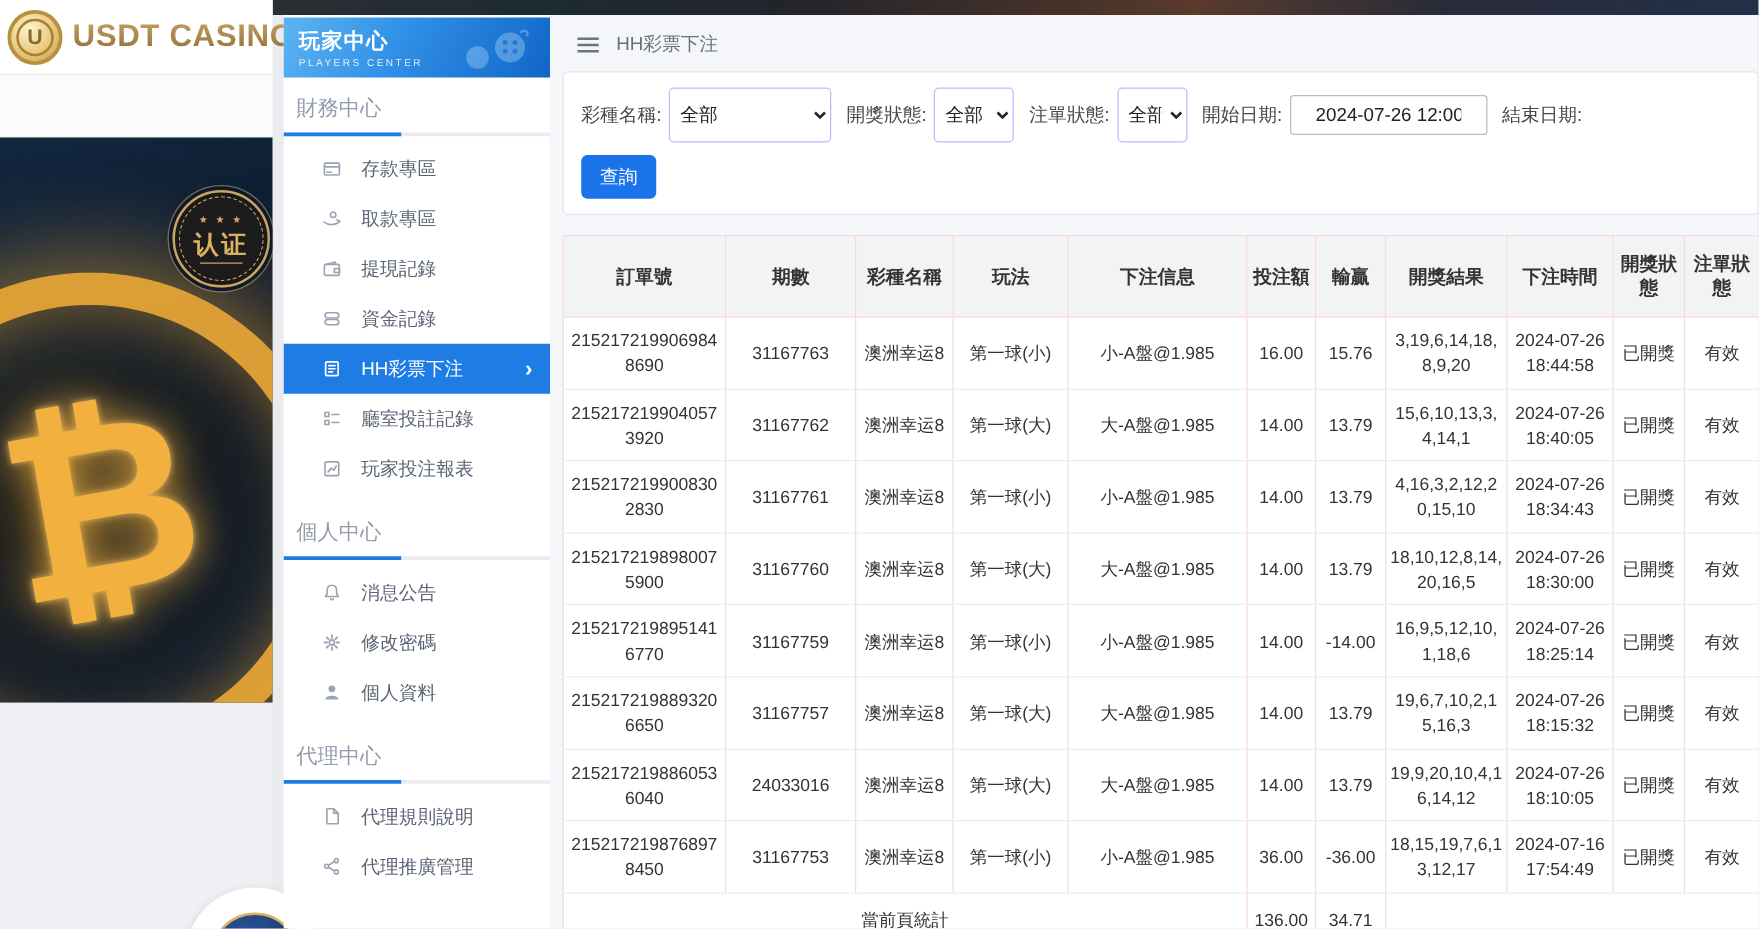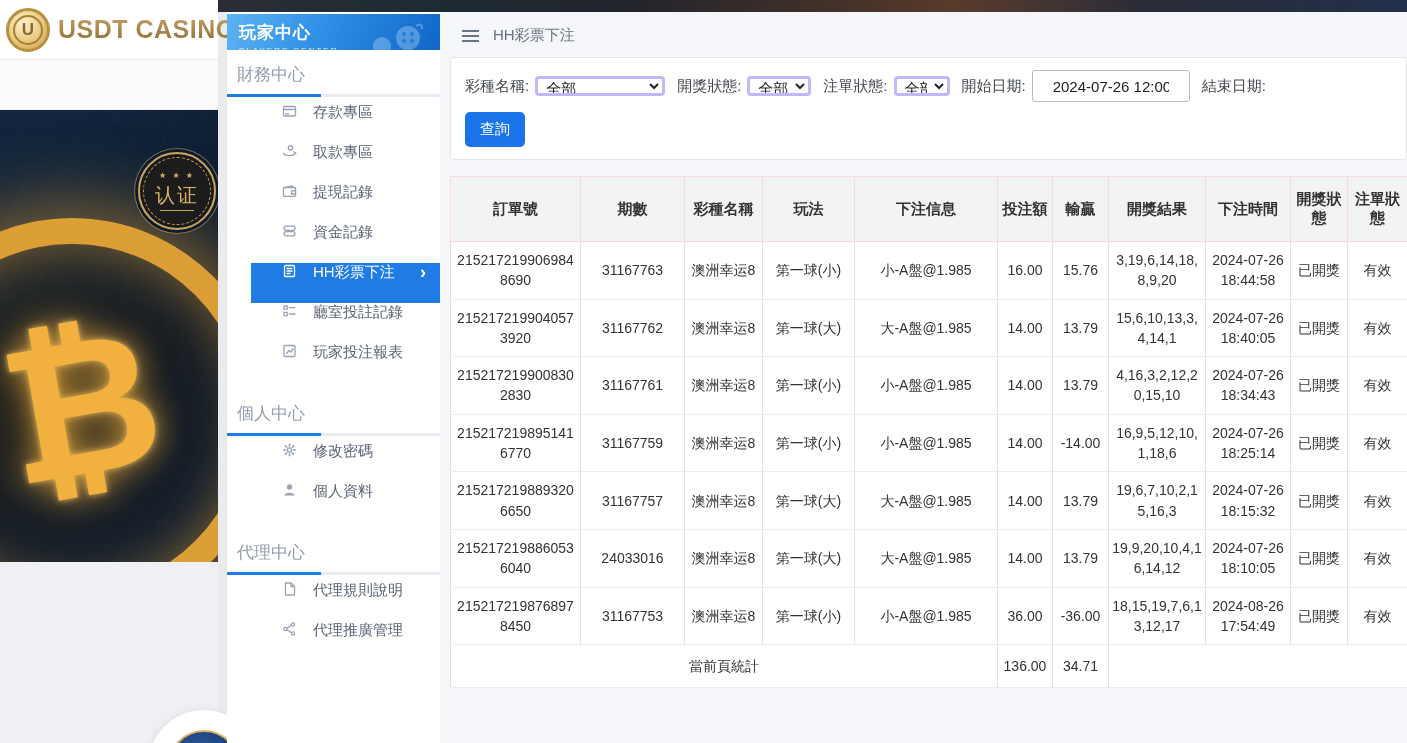--- a/index.html
+++ b/index.html
@@ -31,61 +31,61 @@
           box-shadow:0 0 70px 14px rgba(238,170,55,.5), inset 0 0 55px rgba(238,170,55,.55);
           background:radial-gradient(circle at 45% 45%, rgba(80,58,14,.55), rgba(10,20,38,.15) 70%); }
   .btc-glyph { position:absolute; left:4px; top:188px; font-size:190px; font-weight:bold; color:#f2b03e;
           transform:rotate(-10deg); text-shadow:0 0 32px rgba(242,176,62,.9),0 0 6px rgba(255,220,140,.8); }
   .verify-badge { position:absolute; right:2px; top:42px; width:78px; height:78px; border-radius:50%;
           background:radial-gradient(circle,#1c1c1c 60%,#0f0f0f); border:2px solid #caa55e;
           box-shadow:0 0 0 3px #0d1a2d, 0 0 0 4px rgba(202,165,94,.55);
           display:flex; flex-direction:column; align-items:center; justify-content:center; color:#d9b264; }
   .verify-badge .ring { position:absolute; inset:3px; border:1px dashed #caa55e; border-radius:50%; }
   .verify-stars { font-size:8px; letter-spacing:2px; line-height:1; }
-  .verify-text { font-size:20px; font-weight:normal; letter-spacing:2px; margin:2px 0 1px; }
+  .verify-text { font-size:20px; font-weight:bold; letter-spacing:2px; margin:2px 0 1px; }
   .verify-line { width:34px; border-top:1px solid #caa55e; }
   .promo-bottom { height:181px; background:#eef0f4; }
   .news-pill { position:absolute; left:140px; top:588px; width:130px; height:42px; border-radius:21px; background:#fff;
           box-shadow:0 2px 8px rgba(30,40,70,.10); display:flex; align-items:center; gap:8px; padding:0 12px; z-index:1; }
   .news-pill .lbl { font-size:15px; font-weight:bold; color:#333a4d; white-space:nowrap; }
   .float-circle { position:absolute; left:148px; top:710px; width:112px; height:112px; border-radius:50%; background:#fff;
           box-shadow:0 2px 8px rgba(30,40,70,.15); display:flex; align-items:center; justify-content:center; z-index:1; }
   .float-circle .inner { width:72px; height:72px; border-radius:50%; background:radial-gradient(circle at 40% 35%,#2c57a0,#16325e); border:2px solid #d9b264; }
 
   
   .sidebar { position:absolute; left:227px; top:12px; bottom:0; width:213px; background:#fff; z-index:3; }
-  .side-header { position:relative; height:36px; margin-top:2px; padding:7px 12px 0;
+  .side-header { position:relative; height:48px; margin-top:2px; padding:7px 12px 0;
           background:linear-gradient(115deg,#5cb4f1 0%,#2f8ee6 45%,#1166c8 100%); color:#fff; overflow:hidden; }
   .side-header .t { font-size:17px; font-weight:bold; letter-spacing:1px; }
   .side-header .s { font-size:8px; letter-spacing:2px; color:rgba(255,255,255,.85); margin-top:2px; }
   .side-header svg { position:absolute; right:8px; top:6px; opacity:.35; }
   .side-section { }
   .section-title { font-size:17px; color:#939dae; padding:13px 0 8px 10px; font-weight:normal; }
   .section-rule { position:relative; height:3px; background:#e9ebef; }
   .section-rule .acc { position:absolute; left:0; top:0; height:3px; width:44%; background:var(--accent); }
   .menu-list { padding:6px 0; }
-  .menu-item { display:flex; height:40px; padding:0 14px 0 30px; cursor:pointer; color:#5c6575; font-size:15px;margin-left:24px; }
+  .menu-item { display:flex; align-items:center; height:40px; padding:0 14px 0 30px; cursor:pointer; color:#5c6575; font-size:15px; }
   .menu-item .mi-icon { width:18px; height:16px; margin-right:14px; display:inline-flex; }
   .menu-item svg { stroke:#9aa3b2; fill:none; stroke-width:1.3; stroke-linecap:round; stroke-linejoin:round; }
   .menu-item svg [data-fill] { fill:#9aa3b2; stroke:none; }
   .menu-item.active { background:var(--accent); color:#fff; }
   .menu-item.active svg { stroke:#fff; }
   .mi-chevron { margin-left:auto; font-size:18px; font-weight:bold; color:#fff; line-height:1; }
 
   
   .main { position:absolute; left:440px; right:0; top:12px; bottom:0; background:#f5f6fa; overflow:hidden; }
   .main-header { display:flex; align-items:center; gap:12px; padding:14px 0 0 20px; color:#68727d; }
   .hamburger { display:inline-flex; flex-direction:column; gap:3px; cursor:pointer; padding:2px; }
   .hamburger span { display:block; width:17px; height:2px; background:#6b7280; }
   .main-title { font-size:15px; }
 
   .filter-card { margin:12px 0 0 10px; background:#fff; border:1px solid #e2e5ea; border-radius:4px; padding:12px 12px 12px 14px; }
   .filter-row { display:flex; align-items:center; flex-wrap:nowrap; gap:6px; font-size:15px; color:#44494f; }
   .filter-row label { white-space:nowrap; }
-  .sel { height:20px; border:3px solid #c4b5fd; border-radius:4px; background:#fff; font-size:15px; color:#222; padding:0 4px;
+  .sel { height:44px; border:1px solid #c4b5fd; border-radius:4px; background:#fff; font-size:15px; color:#222; padding:0 4px;
          font-family:"Liberation Sans","DejaVu Sans",sans-serif; }
   .sel.w-lg { width:130px; margin-right:6px; }
   .sel.w-md { width:64px; margin-right:6px; }
   .sel.w-sm { width:56px; margin-right:6px; }
   .date-input { height:32px; width:158px; border:1px solid #b6bcc4; border-radius:3px; font-size:15px; color:#222; padding:0 20px;
          font-family:"Liberation Sans","DejaVu Sans",sans-serif; margin-right:6px; }
   .filter-actions { margin-top:10px; }
   .btn-primary { background:var(--btn); color:#fff; border:none; border-radius:5px; padding:8px 15px; font-size:15px; cursor:pointer;
          font-family:Liberation Sans, sans-serif; }
 
@@ -221,20 +221,29 @@
               <span class="mi-label">玩家投注報表</span>
             </div>
           </div>
         </div>
         <div class="side-section">
           <div class="section-title">個人中心</div>
           <div class="section-rule">
             <div class="acc"></div>
           </div>
           <div class="menu-list">
+            <div class="menu-item">
+              <span class="mi-icon">
+                <svg width="17" height="16" viewBox="0 0 16 16">
+                  <path d="M8 2.2c2.6 0 3.8 2 3.8 4.4V9l1.4 2.2H2.8L4.2 9V6.6C4.2 4.2 5.4 2.2 8 2.2z"></path>
+                  <path d="M6.8 12.9a1.3 1.3 0 0 0 2.4 0"></path>
+                </svg>
+              </span>
+              <span class="mi-label">消息公告</span>
+            </div>
             <div class="menu-item">
               <span class="mi-icon">
                 <svg width="17" height="16" viewBox="0 0 16 16">
                   <circle cx="8" cy="8" r="2.1"></circle>
                   <path stroke-width="1.6" d="M8 2.2v1.9M8 11.9v1.9M2.2 8h1.9M11.9 8h1.9M3.9 3.9l1.3 1.3M10.8 10.8l1.3 1.3M12.1 3.9l-1.3 1.3M5.2 10.8l-1.3 1.3"></path>
                 </svg>
               </span>
               <span class="mi-label">修改密碼</span>
             </div>
             <div class="menu-item">
@@ -377,20 +386,33 @@
               <td>第一球(小)</td>
               <td>小-A盤@1.985</td>
               <td>14.00</td>
               <td>13.79</td>
               <td class="brk">4,16,3,2,12,20,15,10</td>
               <td>2024-07-26 18:34:43</td>
               <td>已開獎</td>
               <td>有效</td>
             </tr>
             <tr>
+              <td class="brk">2152172198980075900</td>
+              <td>31167760</td>
+              <td>澳洲幸运8</td>
+              <td>第一球(大)</td>
+              <td>大-A盤@1.985</td>
+              <td>14.00</td>
+              <td>13.79</td>
+              <td class="brk">18,10,12,8,14,20,16,5</td>
+              <td>2024-07-26 18:30:00</td>
+              <td>已開獎</td>
+              <td>有效</td>
+            </tr>
+            <tr>
               <td class="brk">2152172198951416770</td>
               <td>31167759</td>
               <td>澳洲幸运8</td>
               <td>第一球(小)</td>
               <td>小-A盤@1.985</td>
               <td>14.00</td>
               <td>-14.00</td>
               <td class="brk">16,9,5,12,10,1,18,6</td>
               <td>2024-07-26 18:25:14</td>
               <td>已開獎</td>
@@ -424,21 +446,21 @@
             </tr>
             <tr>
               <td class="brk">2152172198768978450</td>
               <td>31167753</td>
               <td>澳洲幸运8</td>
               <td>第一球(小)</td>
               <td>小-A盤@1.985</td>
               <td>36.00</td>
               <td>-36.00</td>
               <td class="brk">18,15,19,7,6,13,12,17</td>
-              <td>2024-08-26 17:54:49</td>
+              <td>2024-07-16 17:54:49</td>
               <td>已開獎</td>
               <td>有效</td>
             </tr>
             <tr class="summary">
               <td colspan="5">當前頁統計</td>
               <td>136.00</td>
               <td>34.71</td>
               <td colspan="4"></td>
             </tr>
           </tbody>

